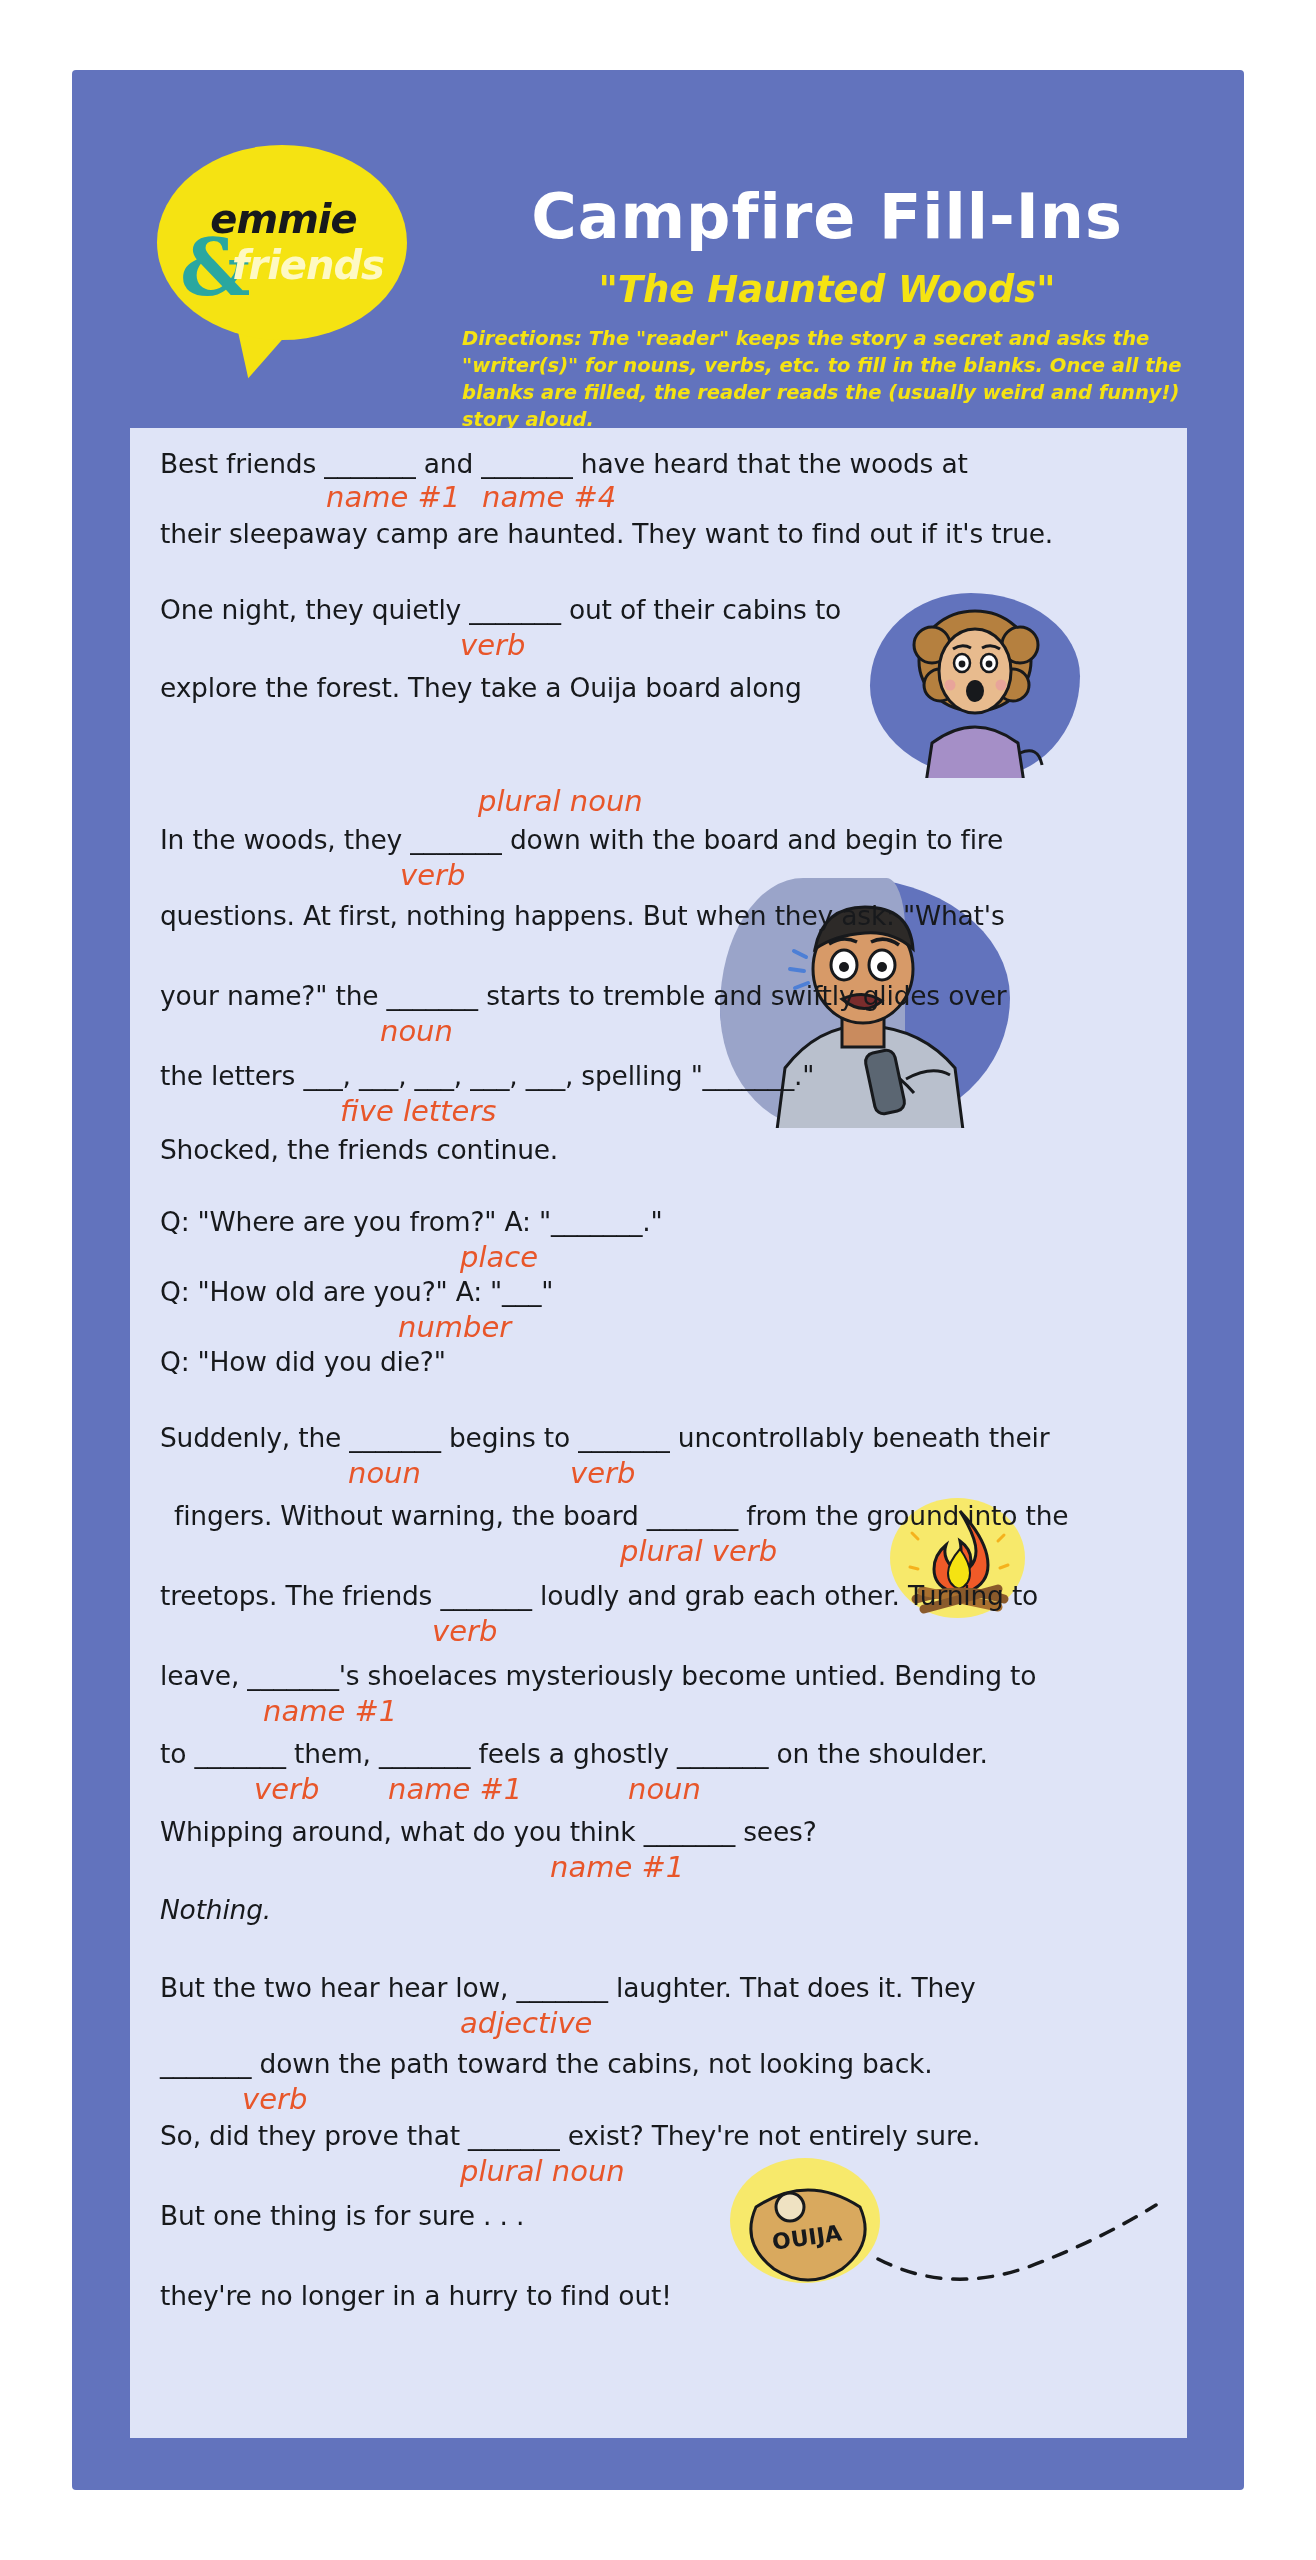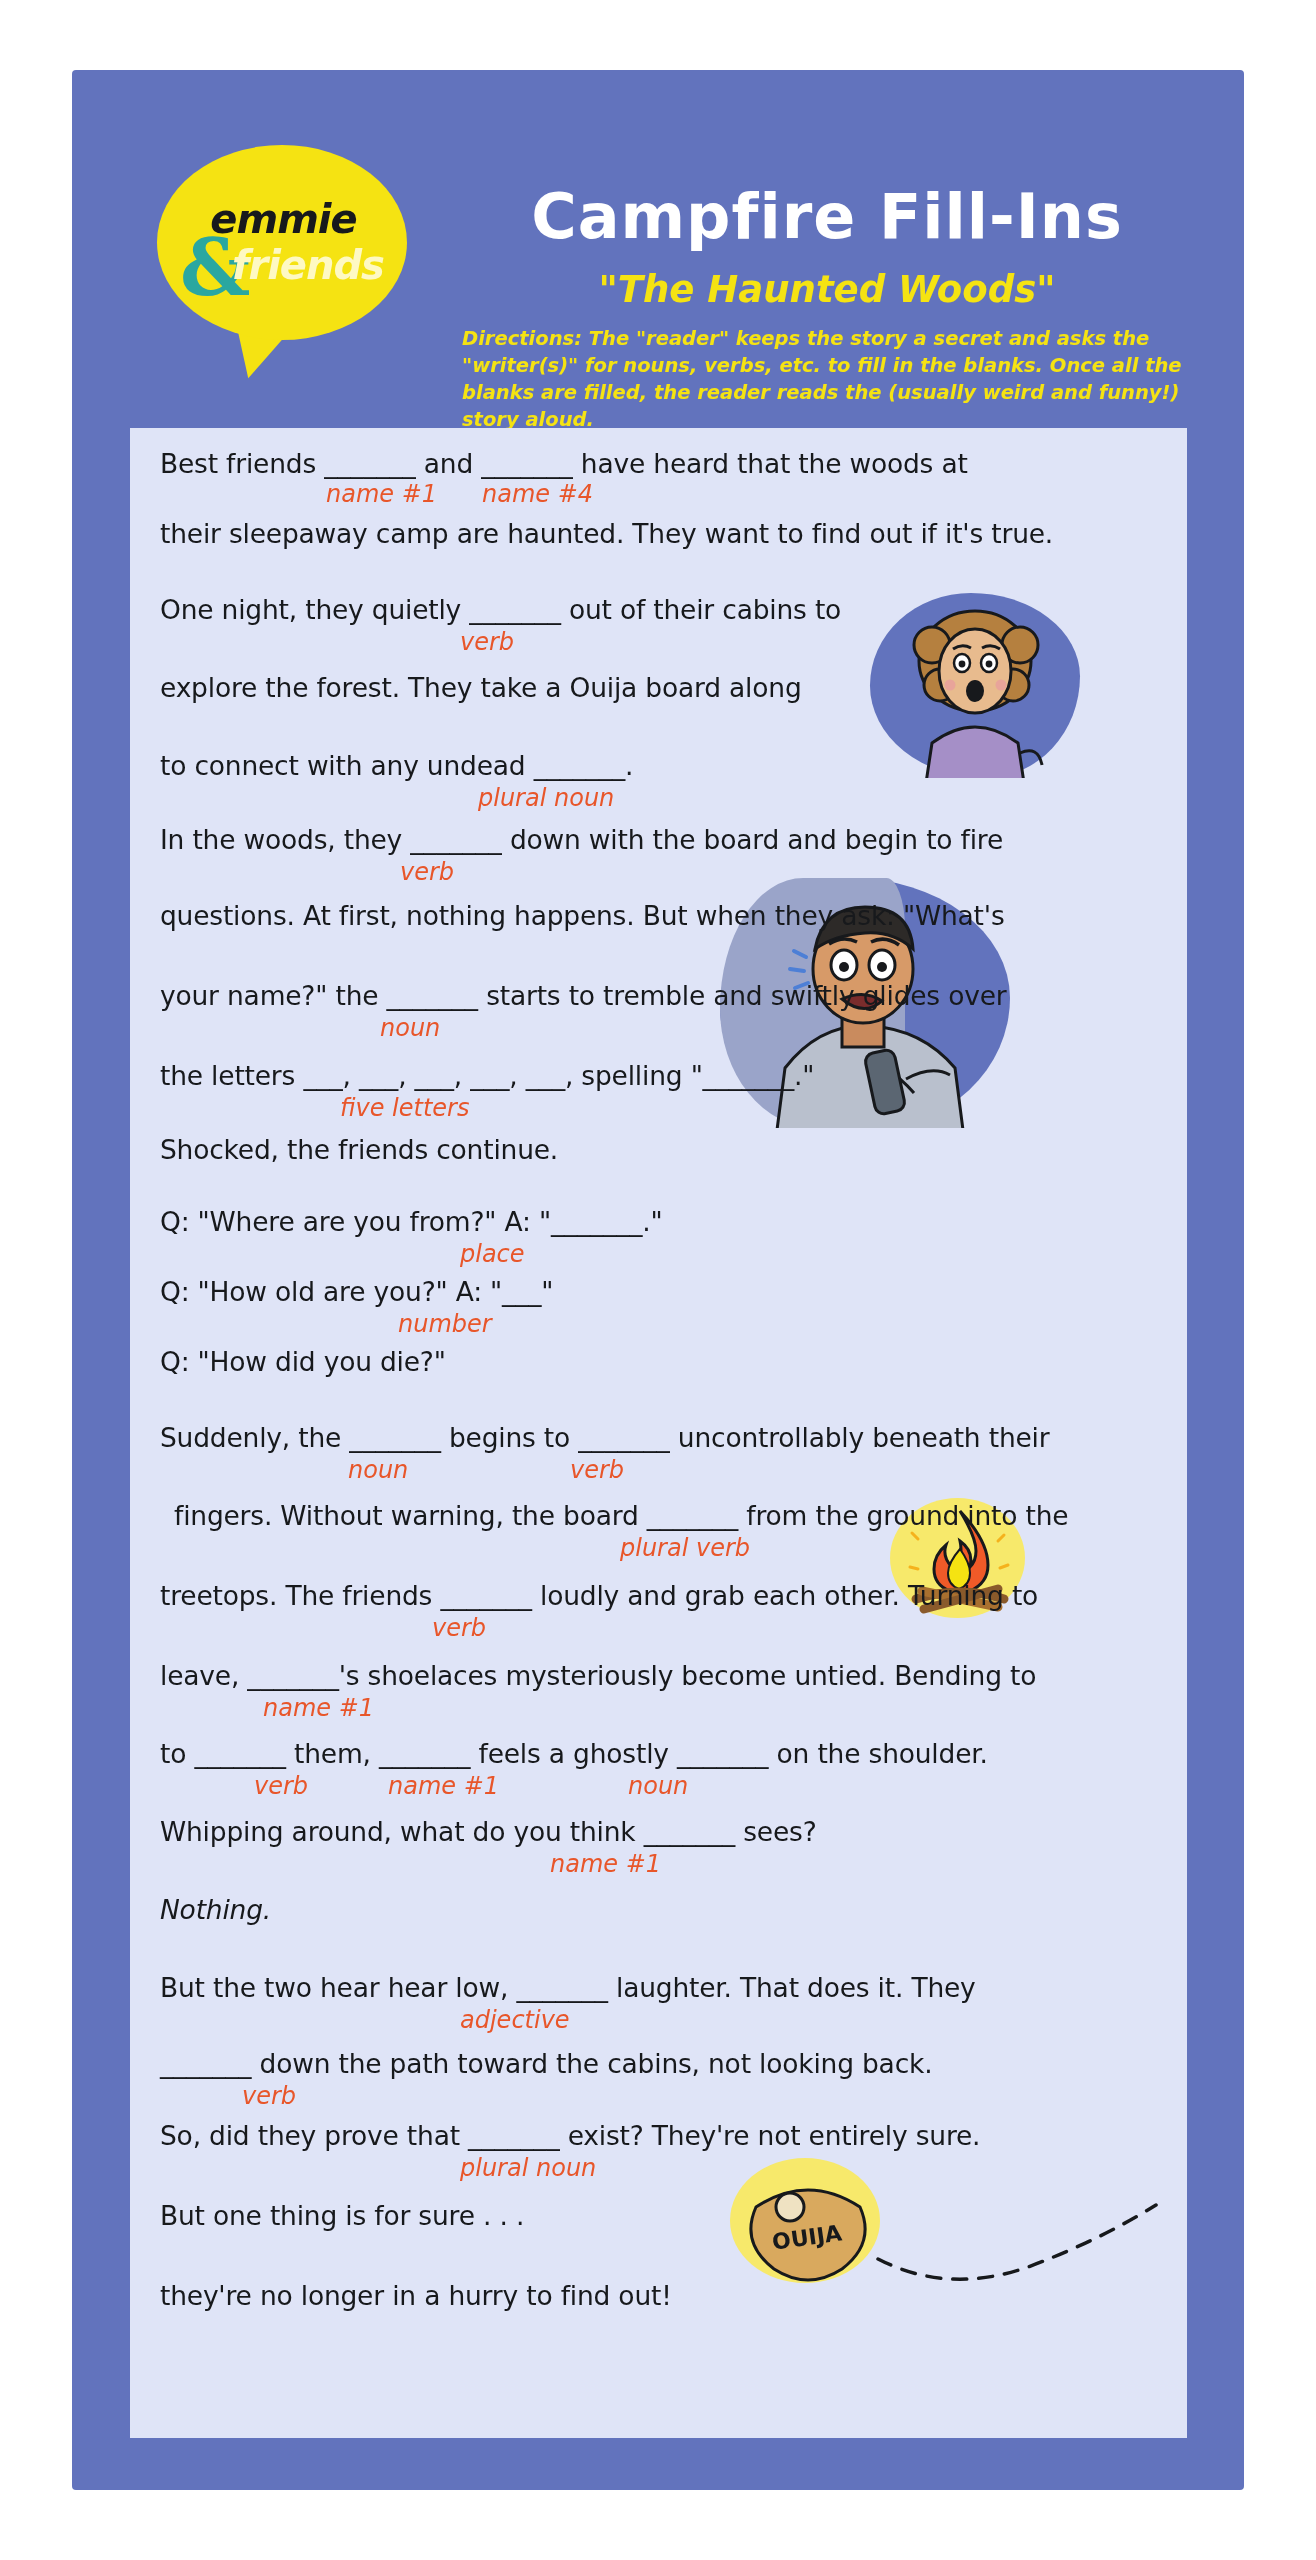--- a/index.html
+++ b/index.html
@@ -155,21 +155,21 @@
     color: #17191c;
     white-space: nowrap;
     letter-spacing: -0.2px;
   }
   .ital { font-style: italic; }
 
   .cue {
     position: absolute;
     font-family: "DejaVu Sans", sans-serif;
     font-style: italic;
-    font-size: 24px;
+    font-size: 29px;
     color: #e8562a;
     white-space: nowrap;
   }
 
   
   .art {
     position: absolute;
   }
   .girl-blob {
     position: absolute;
@@ -326,21 +326,20 @@
         <div class="cue" style="left:196px; top:52px;">name #1</div>
         <div class="cue" style="left:352px; top:52px;">name #4</div>
 
         <div class="line" style="left:30px; top:90px;">their sleepaway camp are haunted. They want to find out if it's true.</div>
 
         <div class="line" style="left:30px; top:166px;">One night, they quietly  _______ out of their cabins to</div>
         <div class="cue" style="left:330px; top:200px;">verb</div>
 
         <div class="line" style="left:30px; top:244px;">explore the forest. They take a Ouija board along</div>
 
-        <div class="line" style="left:30px; top:322px;">to connect with any undead _______.</div>
         <div class="cue" style="left:348px; top:356px;">plural noun</div>
 
         <div class="line" style="left:30px; top:396px;">In the woods, they _______ down with the board and begin to fire</div>
         <div class="cue" style="left:270px; top:430px;">verb</div>
 
         <div class="line" style="left:30px; top:472px;">questions. At first, nothing happens. But when they ask: "What's</div>
 
         <div class="line" style="left:30px; top:552px;">your name?" the _______ starts to tremble and swiftly glides over</div>
         <div class="cue" style="left:250px; top:586px;">noun</div>
 

